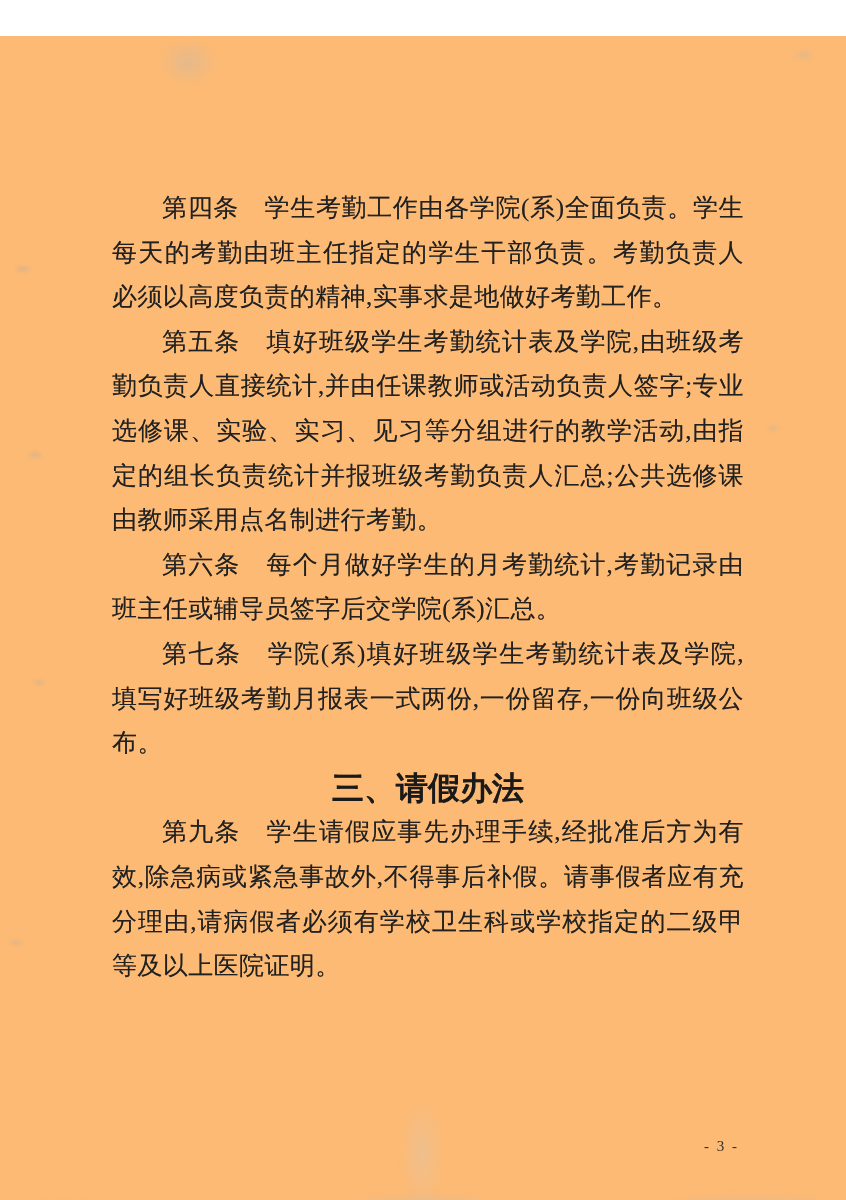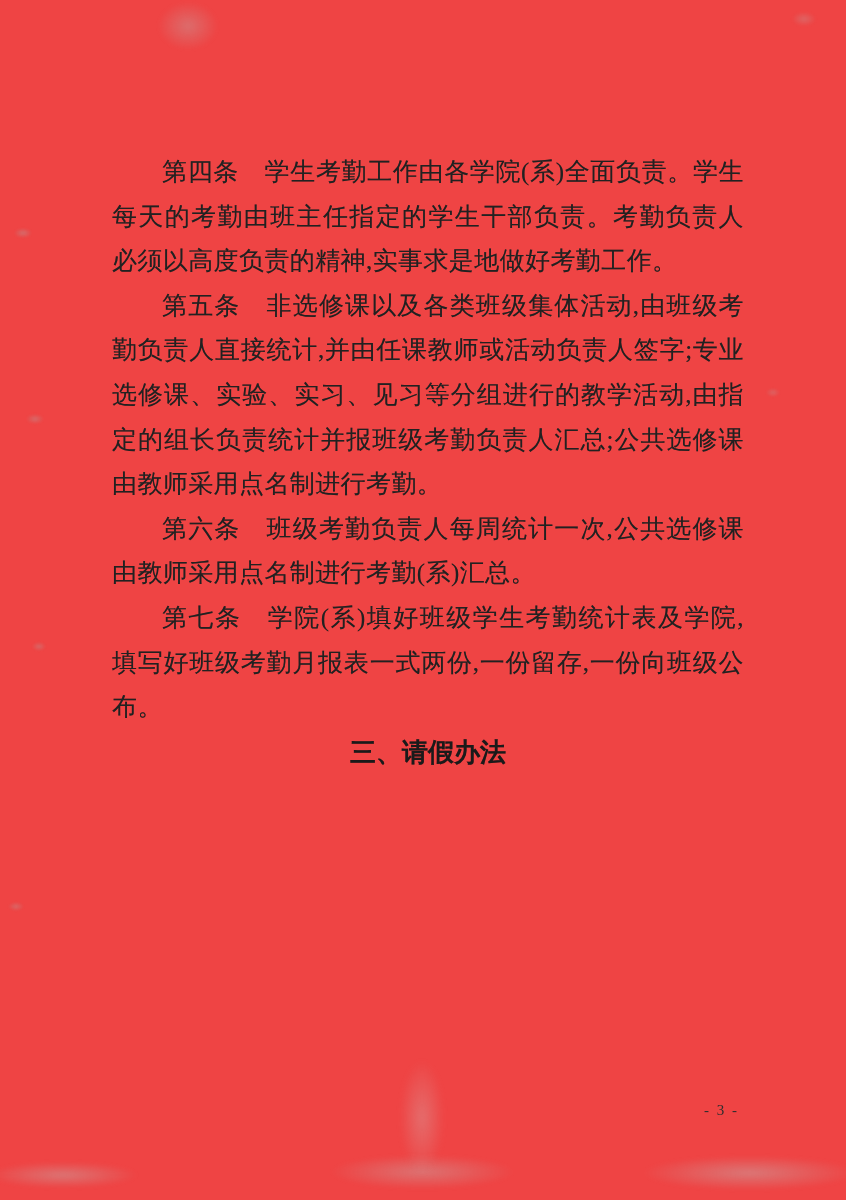--- a/index.html
+++ b/index.html
@@ -6,41 +6,42 @@
   html, body { width: 846px; height: 1200px; }
   body {
     position: relative;
     background: #ffffff;
     font-family: "Liberation Serif", "DejaVu Serif", serif;
     overflow: hidden;
   }
   .page {
     position: absolute;
     inset: 0;
-    background: #ef4444;
+    background: #fdba74;
+    margin-top: 36px;
   }
   
   .content {
     position: absolute;
     left: 112px;
     top: 150px;
     width: 632px;
     color: #212121;
   }
   .para {
     font-size: 25px;
     line-height: 44.6px;
     text-align: justify;
     text-indent: 2em;
     letter-spacing: 0.4px;
     text-shadow: 0 0 0.6px rgba(40,40,40,0.45);
   }
   .heading {
     font-family: "Liberation Sans", "DejaVu Sans", sans-serif;
-    font-size: 26px;
+    font-size: 32px;
     font-weight: bold;
     line-height: 44.6px;
     text-align: center;
     text-indent: 0;
     color: #1a1a1a;
     text-shadow: 0 0 0.6px rgba(20,20,20,0.5);
   }
   .page-number {
     position: absolute;
     left: 704px;
@@ -94,21 +95,22 @@
   <div class="artifact spot4"></div>
   <div class="artifact spot5"></div>
   <div class="artifact spot6"></div>
   <div class="artifact band band1"></div>
   <div class="artifact band band2"></div>
   <div class="artifact band band3"></div>
   <div class="artifact streak-center"></div>
 
   <main class="content">
     <p class="para">第四条　学生考勤工作由各学院(系)全面负责。学生每天的考勤由班主任指定的学生干部负责。考勤负责人必须以高度负责的精神,实事求是地做好考勤工作。</p>
-    <p class="para">第五条　非选修课以及各类班级集体活动,由班级考勤负责人直接统计,并由任课教师或活动负责人签字;专业选修课、实验、实习、见习等分组进行的教学活动,由指定的组长负责统计并报班级考勤负责人汇总;公共选修课由教师采用点名制进行考勤。</p>
-    <p class="para">第六条　班级考勤负责人每周统计一次,公共选修课由教师采用点名制进行考勤(系)汇总。</p>
+    <p class="para">第五条　填好班级学生考勤统计表及学院,由班级考勤负责人直接统计,并由任课教师或活动负责人签字;专业选修课、实验、实习、见习等分组进行的教学活动,由指定的组长负责统计并报班级考勤负责人汇总;公共选修课由教师采用点名制进行考勤。</p>
+    <p class="para">第六条　每个月做好学生的月考勤统计,考勤记录由班主任或辅导员签字后交学院(系)汇总。</p>
     <p class="para">第七条　学院(系)填好班级学生考勤统计表及学院,填写好班级考勤月报表一式两份,一份留存,一份向班级公布。</p>
     <h2 class="heading">三、请假办法</h2>
+    <p class="para">第九条　学生请假应事先办理手续,经批准后方为有效,除急病或紧急事故外,不得事后补假。请事假者应有充分理由,请病假者必须有学校卫生科或学校指定的二级甲等及以上医院证明。</p>
   </main>
 
   <div class="page-number">- 3 -</div>
 
 </div>
 
 </body></html>

